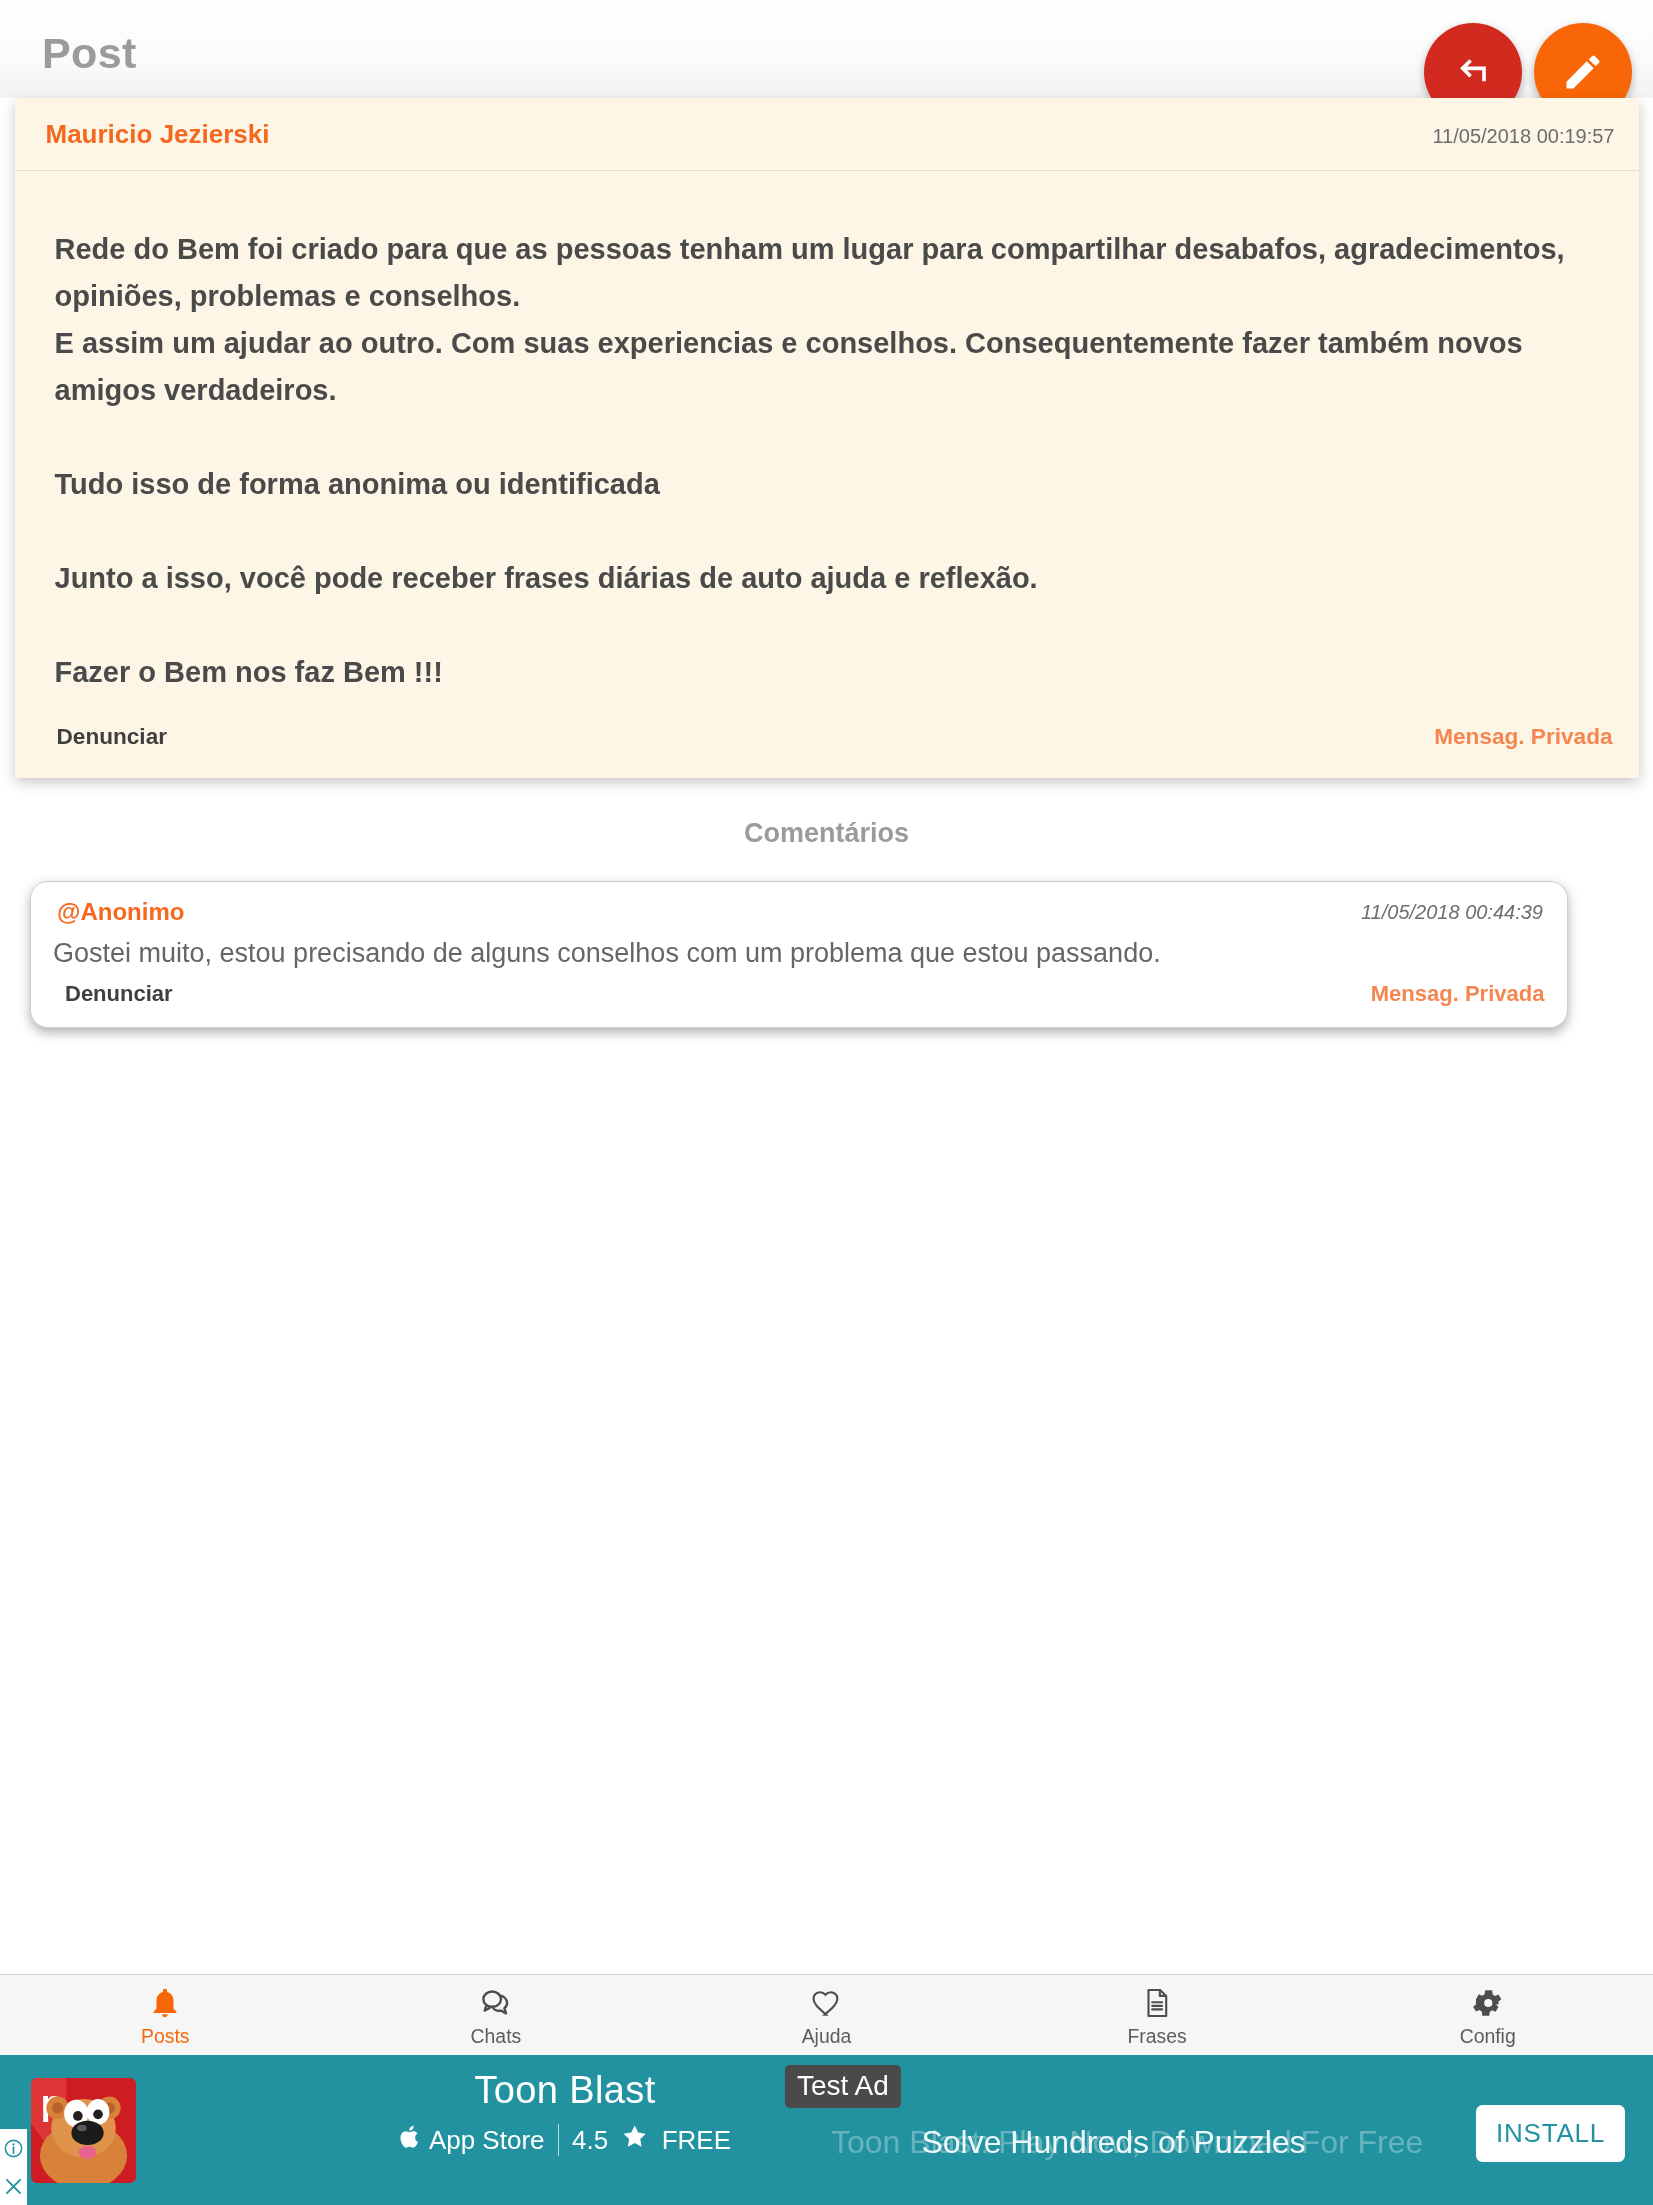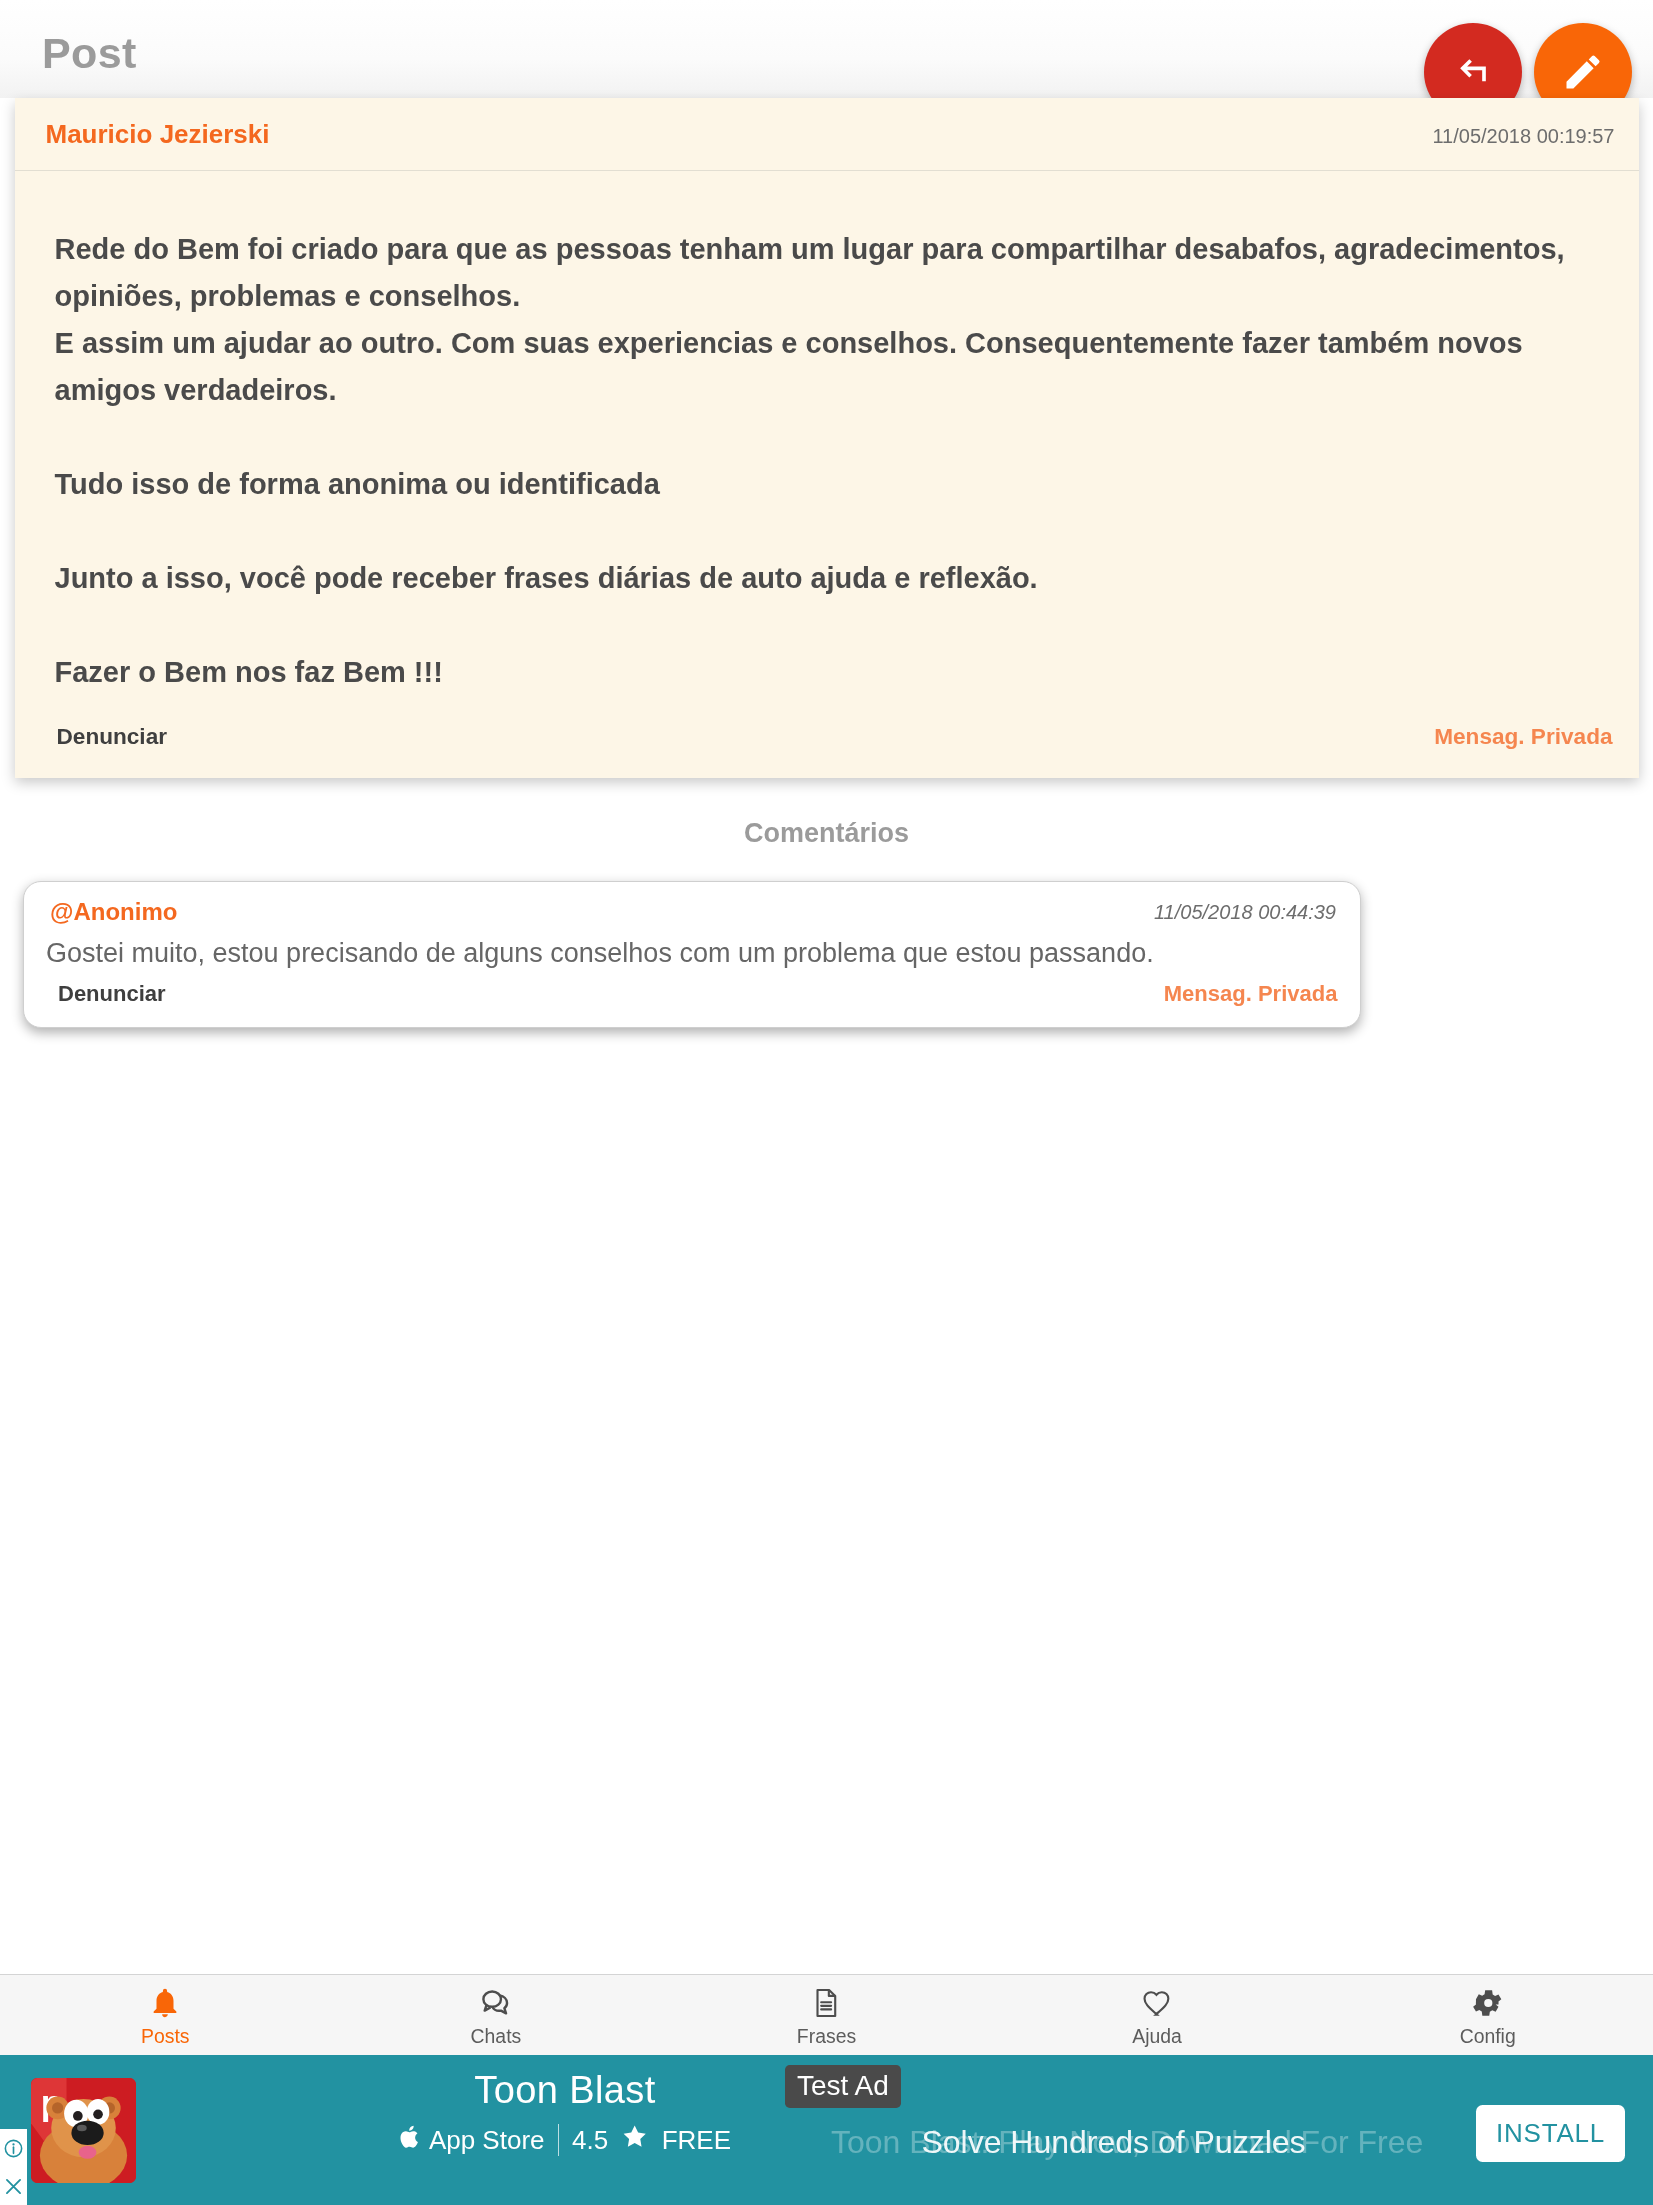--- a/index.html
+++ b/index.html
@@ -125,23 +125,23 @@
     width: 1653px;
     text-align: center;
     font-size: 27px;
     font-weight: bold;
     color: #9b9b9b;
   }
 
   
   .comment-card {
     position: absolute;
-    left: 23px;
+    left: 30px;
     top: 881px;
-    width: 1338px;
+    width: 1538px;
     height: 147px;
     background: #ffffff;
     border: 1.6px solid #cfcfcf;
     border-radius: 18px;
     box-shadow: 0 4.8px 11.3px rgba(0,0,0,0.30);
   }
   .comment-author {
     position: absolute;
     left: 26px;
     top: 16px;
@@ -395,35 +395,35 @@
           <path d="M5.4 13.2L4 17.4l4.1-2.2" fill="none" stroke="#4d4d4d" stroke-width="1.7" stroke-linejoin="round"></path>
           <path d="M14.6 6.7c3 .5 5.2 2.7 5.2 5.3 0 1.5-.7 2.8-1.9 3.7l1.2 3.6-3.6-1.9c-2.6.4-5-.7-6-2.6" fill="none" stroke="#4d4d4d" stroke-width="1.7" stroke-linejoin="round"></path>
         </svg>
       </div>
       <div class="tab-label">Chats</div>
     </div>
 
     <div class="tab">
       <div class="tab-icon">
         <svg width="34" height="34" viewBox="0 0 24 24">
+          <path d="M12 20.2l-1.3-1.2C6 14.8 3.2 12.2 3.2 9 3.2 6.4 5.2 4.4 7.8 4.4c1.5 0 2.9.7 3.8 1.8.9-1.1 2.3-1.8 3.8-1.8 2.6 0 4.6 2 4.6 4.6 0 3.2-2.8 5.8-7.5 10l-1.3 1.2z" fill="none" stroke="#4d4d4d" stroke-width="1.5"></path>
+        </svg>
+      </div>
+      <div class="tab-label">Ajuda</div>
+    </div>
+
+    <div class="tab">
+      <div class="tab-icon">
+        <svg width="34" height="34" viewBox="0 0 24 24">
           <path d="M6 2.8h8.2L18.5 7v14.2H6V2.8z" fill="none" stroke="#4d4d4d" stroke-width="1.5" stroke-linejoin="round"></path>
           <path d="M14 2.8V7h4.5" fill="none" stroke="#4d4d4d" stroke-width="1.5" stroke-linejoin="round"></path>
           <path d="M8.6 11.5h7M8.6 14h7M8.6 16.5h7" stroke="#4d4d4d" stroke-width="1.5" stroke-linecap="round"></path>
         </svg>
       </div>
       <div class="tab-label">Frases</div>
-    </div>
-
-    <div class="tab">
-      <div class="tab-icon">
-        <svg width="34" height="34" viewBox="0 0 24 24">
-          <path d="M12 20.2l-1.3-1.2C6 14.8 3.2 12.2 3.2 9 3.2 6.4 5.2 4.4 7.8 4.4c1.5 0 2.9.7 3.8 1.8.9-1.1 2.3-1.8 3.8-1.8 2.6 0 4.6 2 4.6 4.6 0 3.2-2.8 5.8-7.5 10l-1.3 1.2z" fill="none" stroke="#4d4d4d" stroke-width="1.5"></path>
-        </svg>
-      </div>
-      <div class="tab-label">Ajuda</div>
     </div>
 
     <div class="tab">
       <div class="tab-icon">
         <svg width="34" height="34" viewBox="0 0 24 24">
           <path d="M19.4 13a7.8 7.8 0 000-2l2-1.6-2-3.4-2.4 1a7.7 7.7 0 00-1.7-1L14.9 3H10l-.4 2.9c-.6.3-1.2.6-1.7 1l-2.4-1-2 3.4L3.5 11a7.8 7.8 0 000 2l-2 1.6 2 3.4 2.4-1c.5.4 1.1.8 1.7 1l.4 3h4.9l.4-2.9c.6-.3 1.2-.6 1.7-1l2.4 1 2-3.4-2-1.7z" fill="#4d4d4d"></path>
           <circle cx="12.2" cy="12" r="2.9" fill="#f6f6f6"></circle>
         </svg>
       </div>
       <div class="tab-label">Config</div>

